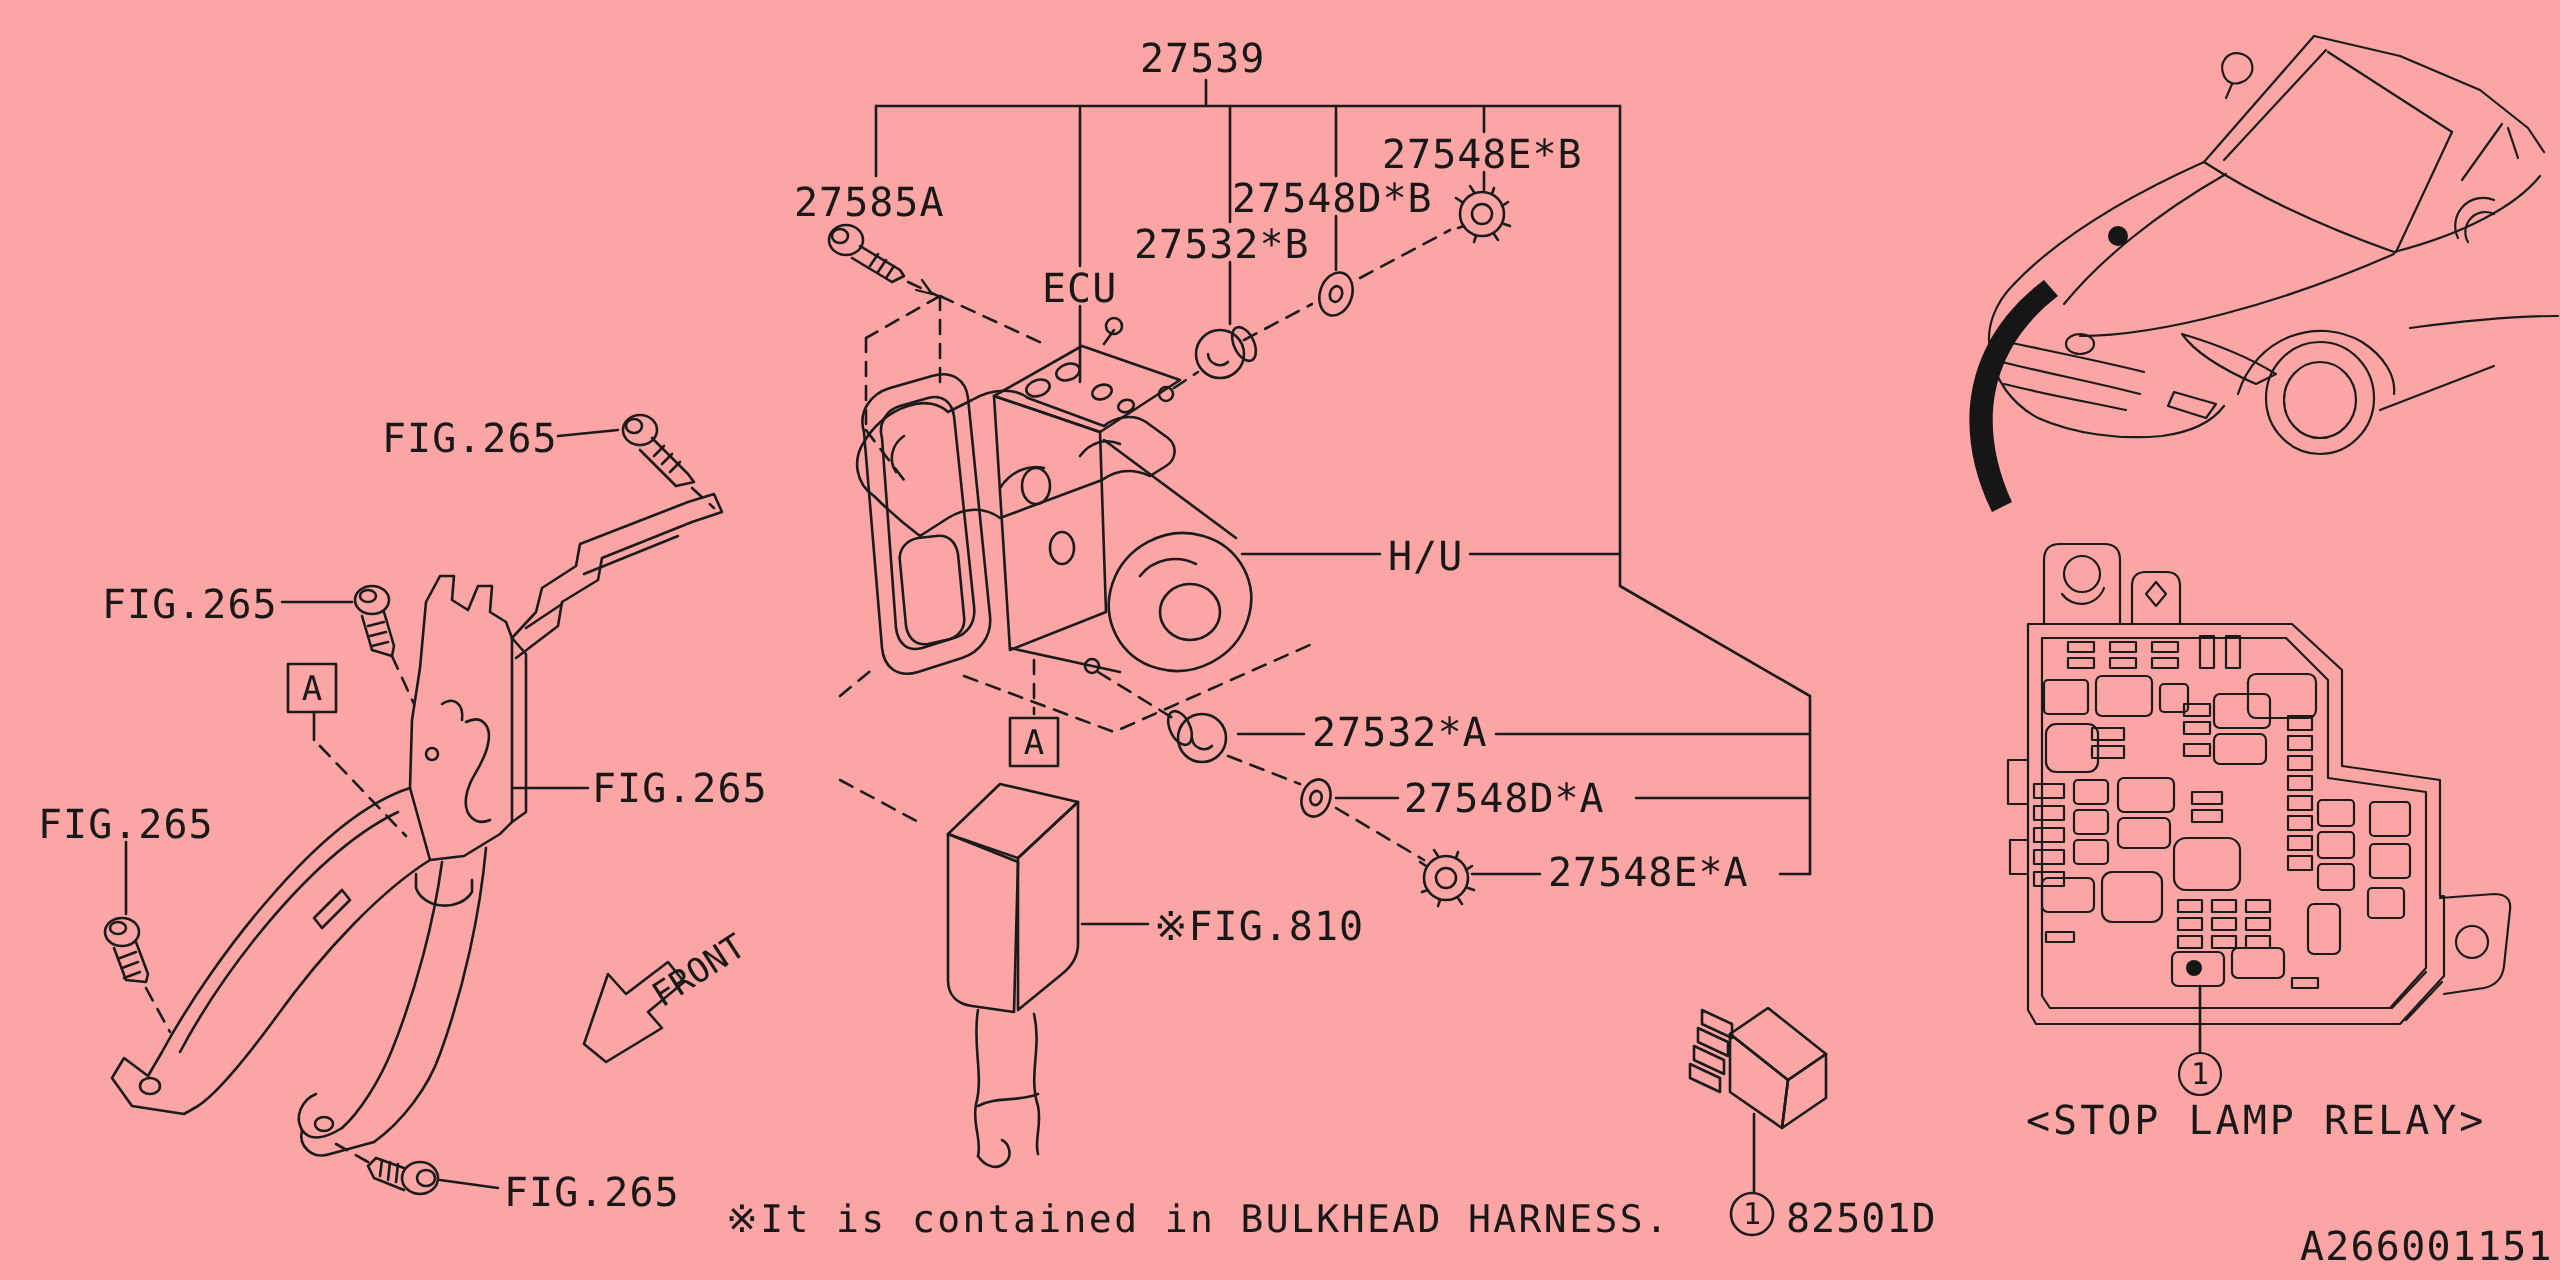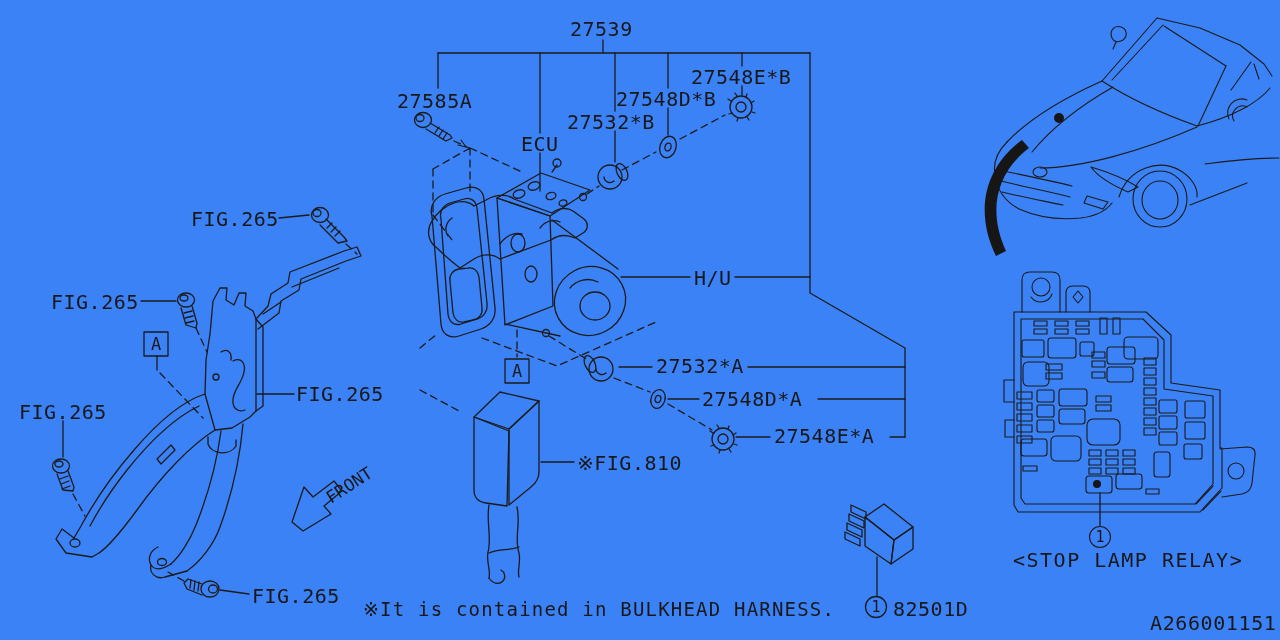--- a/index.html
+++ b/index.html
@@ -1,16 +1,16 @@
 <!DOCTYPE html>
 <html><head>
 <meta charset="utf-8">
 <style>
   html,body{margin:0;padding:0;background:#ffffff;}
-  .stage{position:relative;width:1280px;height:640px;background:#3b82f6;overflow:hidden;
+  .stage{position:relative;width:1280px;height:640px;background:#fca5a5;overflow:hidden;
          font-family:"DejaVu Sans Mono","DejaVu Sans",monospace;}
   svg{display:block}
   .ln{stroke:#1b1b1b;fill:none;stroke-width:1.3;stroke-linecap:round;stroke-linejoin:round;}
   .thin{stroke-width:1.1}
   .dash{stroke-dasharray:7 5;}
   text{fill:#181818;font-family:"DejaVu Sans Mono","DejaVu Sans",monospace;}
   .t  {font-size:20px;letter-spacing:0.5px;}
   .tn {font-size:19px;letter-spacing:1.2px;}
   .ts {font-size:20px;letter-spacing:1.5px;}
   .tf {font-size:17px;}

